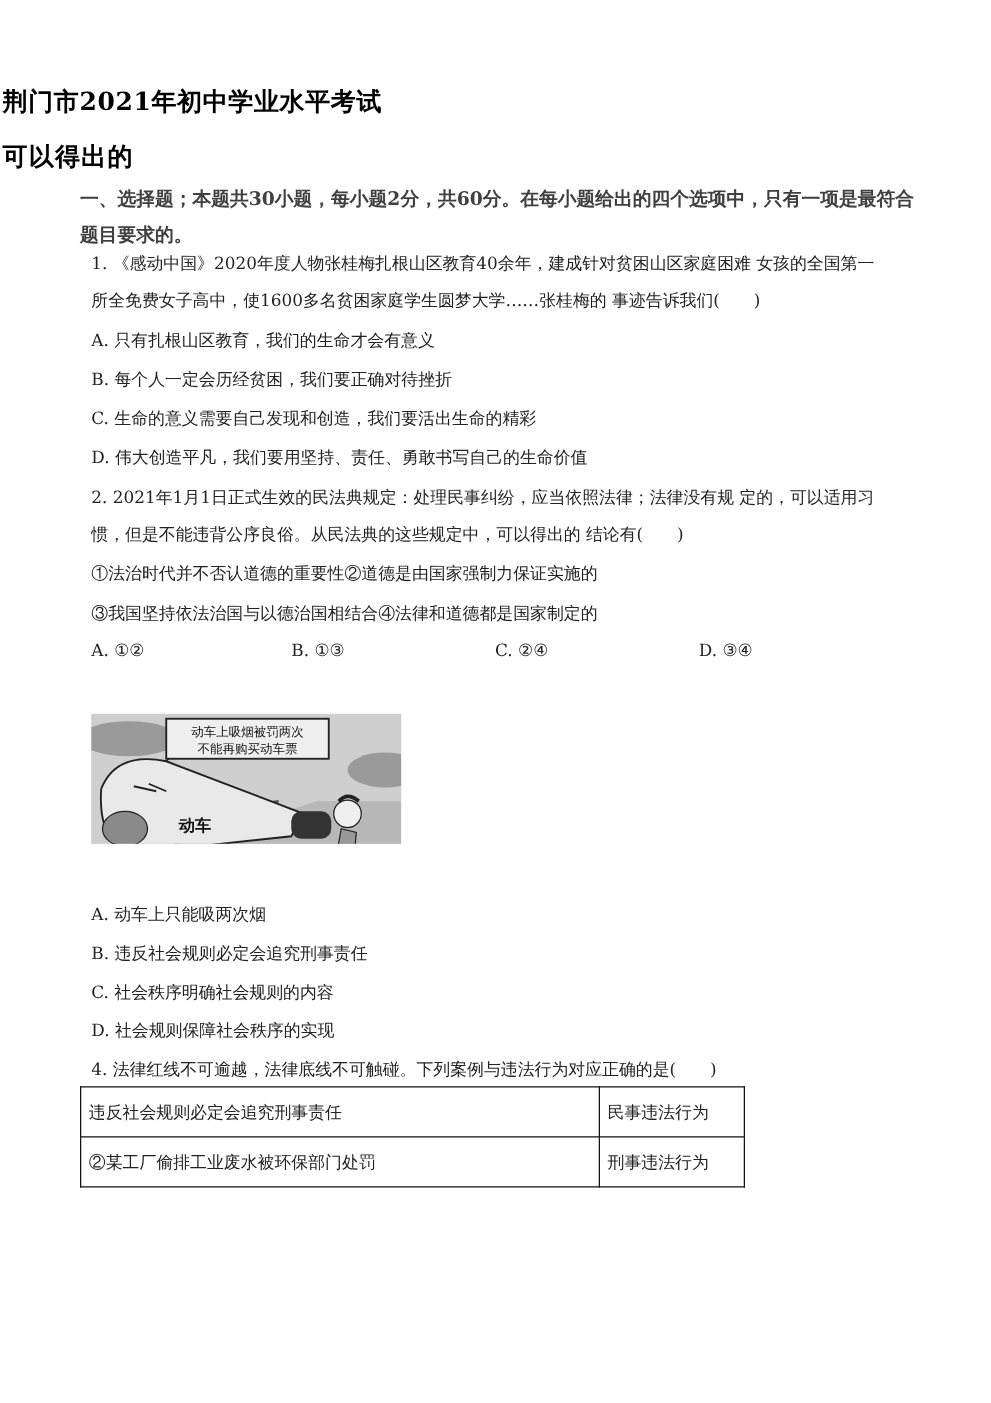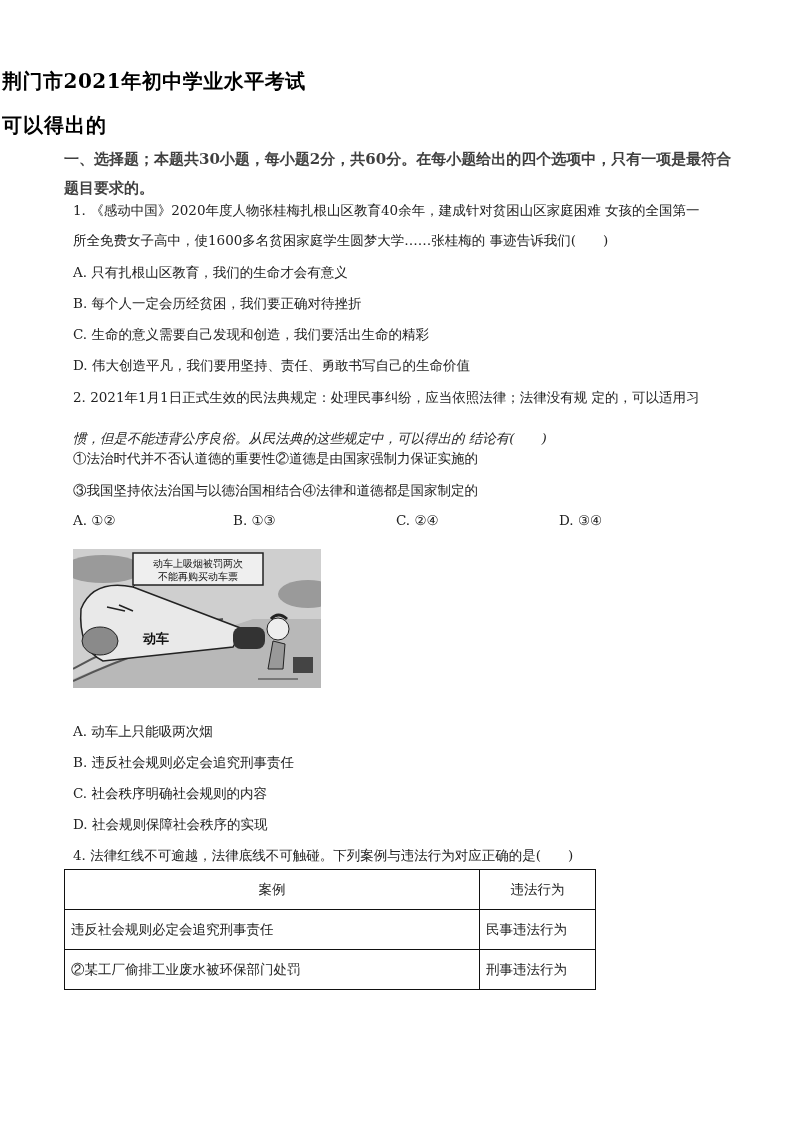--- a/index.html
+++ b/index.html
@@ -5,21 +5,21 @@
   html, body { margin: 0; padding: 0; background: #ffffff; }
   body { width: 793px; height: 1122px; position: relative; overflow: hidden; color: #111; }
   .page { position: absolute; left: 0; top: 0; width: 793px; height: 1122px; }
   .title { position: absolute; left: 2px; width: 793px; text-align: left; font-family: "DejaVu Serif", "Liberation Serif", serif; font-weight: bold; color: #000; }
   .t1 { top: 68px; font-size: 20px; letter-spacing: 0.5px; }
   .t2 { top: 112px; font-size: 20px; letter-spacing: 1px; }
   .section { position: absolute; left: 64px; width: 670px; font-family: "DejaVu Serif", "Liberation Serif", serif; font-weight: bold; font-size: 15px; line-height: 29px; top: 145px; color: #404040; }
   .line { position: absolute; left: 73px; font-family: "DejaVu Serif", "Liberation Serif", serif; font-size: 13.5px; color: #222; white-space: nowrap; }
   .opt-row { position: absolute; left: 73px; width: 600px; top: 512px; font-family: "DejaVu Serif", "Liberation Serif", serif; font-size: 13.5px; color: #222; }
   .opt-row span { position: absolute; top: 0; white-space: nowrap; }
-  .cartoon { position: absolute; left: 73px; top: 549px; width: 248px; height: 139px; background: #d2d2d2; overflow: hidden; }
+  .cartoon { position: absolute; left: 73px; top: 571px; width: 248px; height: 104px; background: #d2d2d2; overflow: hidden; }
   table.cases { position: absolute; left: 64px; top: 869px; width: 532px; border-collapse: collapse; font-family: "DejaVu Serif", "Liberation Serif", serif; font-size: 13.5px; color: #222; }
   table.cases td { border: 1.5px solid #111; height: 39px; padding: 0 6px; }
   table.cases td.c1 { width: 402px; }
   table.cases td.c2 { width: 103px; }
   .center { text-align: center; }
 </style>
 </head>
 <body>
 
 <div class="page">
@@ -30,21 +30,21 @@
   <div class="section">一、选择题；本题共30小题，每小题2分，共60分。在每小题给出的四个选项中，只有一项是最符合题目要求的。</div>
 
   <div class="line" style="top:202px;">1. 《感动中国》2020年度人物张桂梅扎根山区教育40余年，建成针对贫困山区家庭困难 女孩的全国第一</div>
   <div class="line" style="top:232px;">所全免费女子高中，使1600多名贫困家庭学生圆梦大学……张桂梅的 事迹告诉我们(　　)</div>
   <div class="line" style="top:264px;">A. 只有扎根山区教育，我们的生命才会有意义</div>
   <div class="line" style="top:295px;">B. 每个人一定会历经贫困，我们要正确对待挫折</div>
   <div class="line" style="top:326px;">C. 生命的意义需要自己发现和创造，我们要活出生命的精彩</div>
   <div class="line" style="top:357px;">D. 伟大创造平凡，我们要用坚持、责任、勇敢书写自己的生命价值</div>
 
   <div class="line" style="top:389px;">2. 2021年1月1日正式生效的民法典规定：处理民事纠纷，应当依照法律；法律没有规 定的，可以适用习</div>
-  <div class="line" style="top:430px;font-style:italic;">惯，但是不能违背公序良俗。从民法典的这些规定中，可以得出的 结论有(　　)</div>
+  <div class="line" style="top:419px;">惯，但是不能违背公序良俗。从民法典的这些规定中，可以得出的 结论有(　　)</div>
   <div class="line" style="top:450px;">①法治时代并不否认道德的重要性②道德是由国家强制力保证实施的</div>
   <div class="line" style="top:482px;">③我国坚持依法治国与以德治国相结合④法律和道德都是国家制定的</div>
   <div class="opt-row">
     <span style="left:0px;">A. ①②</span>
     <span style="left:160px;">B. ①③</span>
     <span style="left:323px;">C. ②④</span>
     <span style="left:486px;">D. ③④</span>
   </div>
 
   <div class="line" style="top:543px;margin-top:33px;">3. 对漫画寓意理解正确的是(　　)</div>
@@ -76,24 +76,20 @@
 
   <div class="line" style="top:723px;">A. 动车上只能吸两次烟</div>
   <div class="line" style="top:754px;">B. 违反社会规则必定会追究刑事责任</div>
   <div class="line" style="top:785px;">C. 社会秩序明确社会规则的内容</div>
   <div class="line" style="top:816px;">D. 社会规则保障社会秩序的实现</div>
 
   <div class="line" style="top:847px;">4. 法律红线不可逾越，法律底线不可触碰。下列案例与违法行为对应正确的是(　　)</div>
 
   <table class="cases">
     <tbody>
-        <tr>
-      <td class="c1 center">案例</td>
-      <td class="c2 center">违法行为</td>
-    </tr>
     <tr>
       <td class="c1">违反社会规则必定会追究刑事责任</td>
       <td class="c2">民事违法行为</td>
     </tr>
     <tr>
       <td class="c1">②某工厂偷排工业废水被环保部门处罚</td>
       <td class="c2">刑事违法行为</td>
     </tr>
   </tbody>
     </table>

